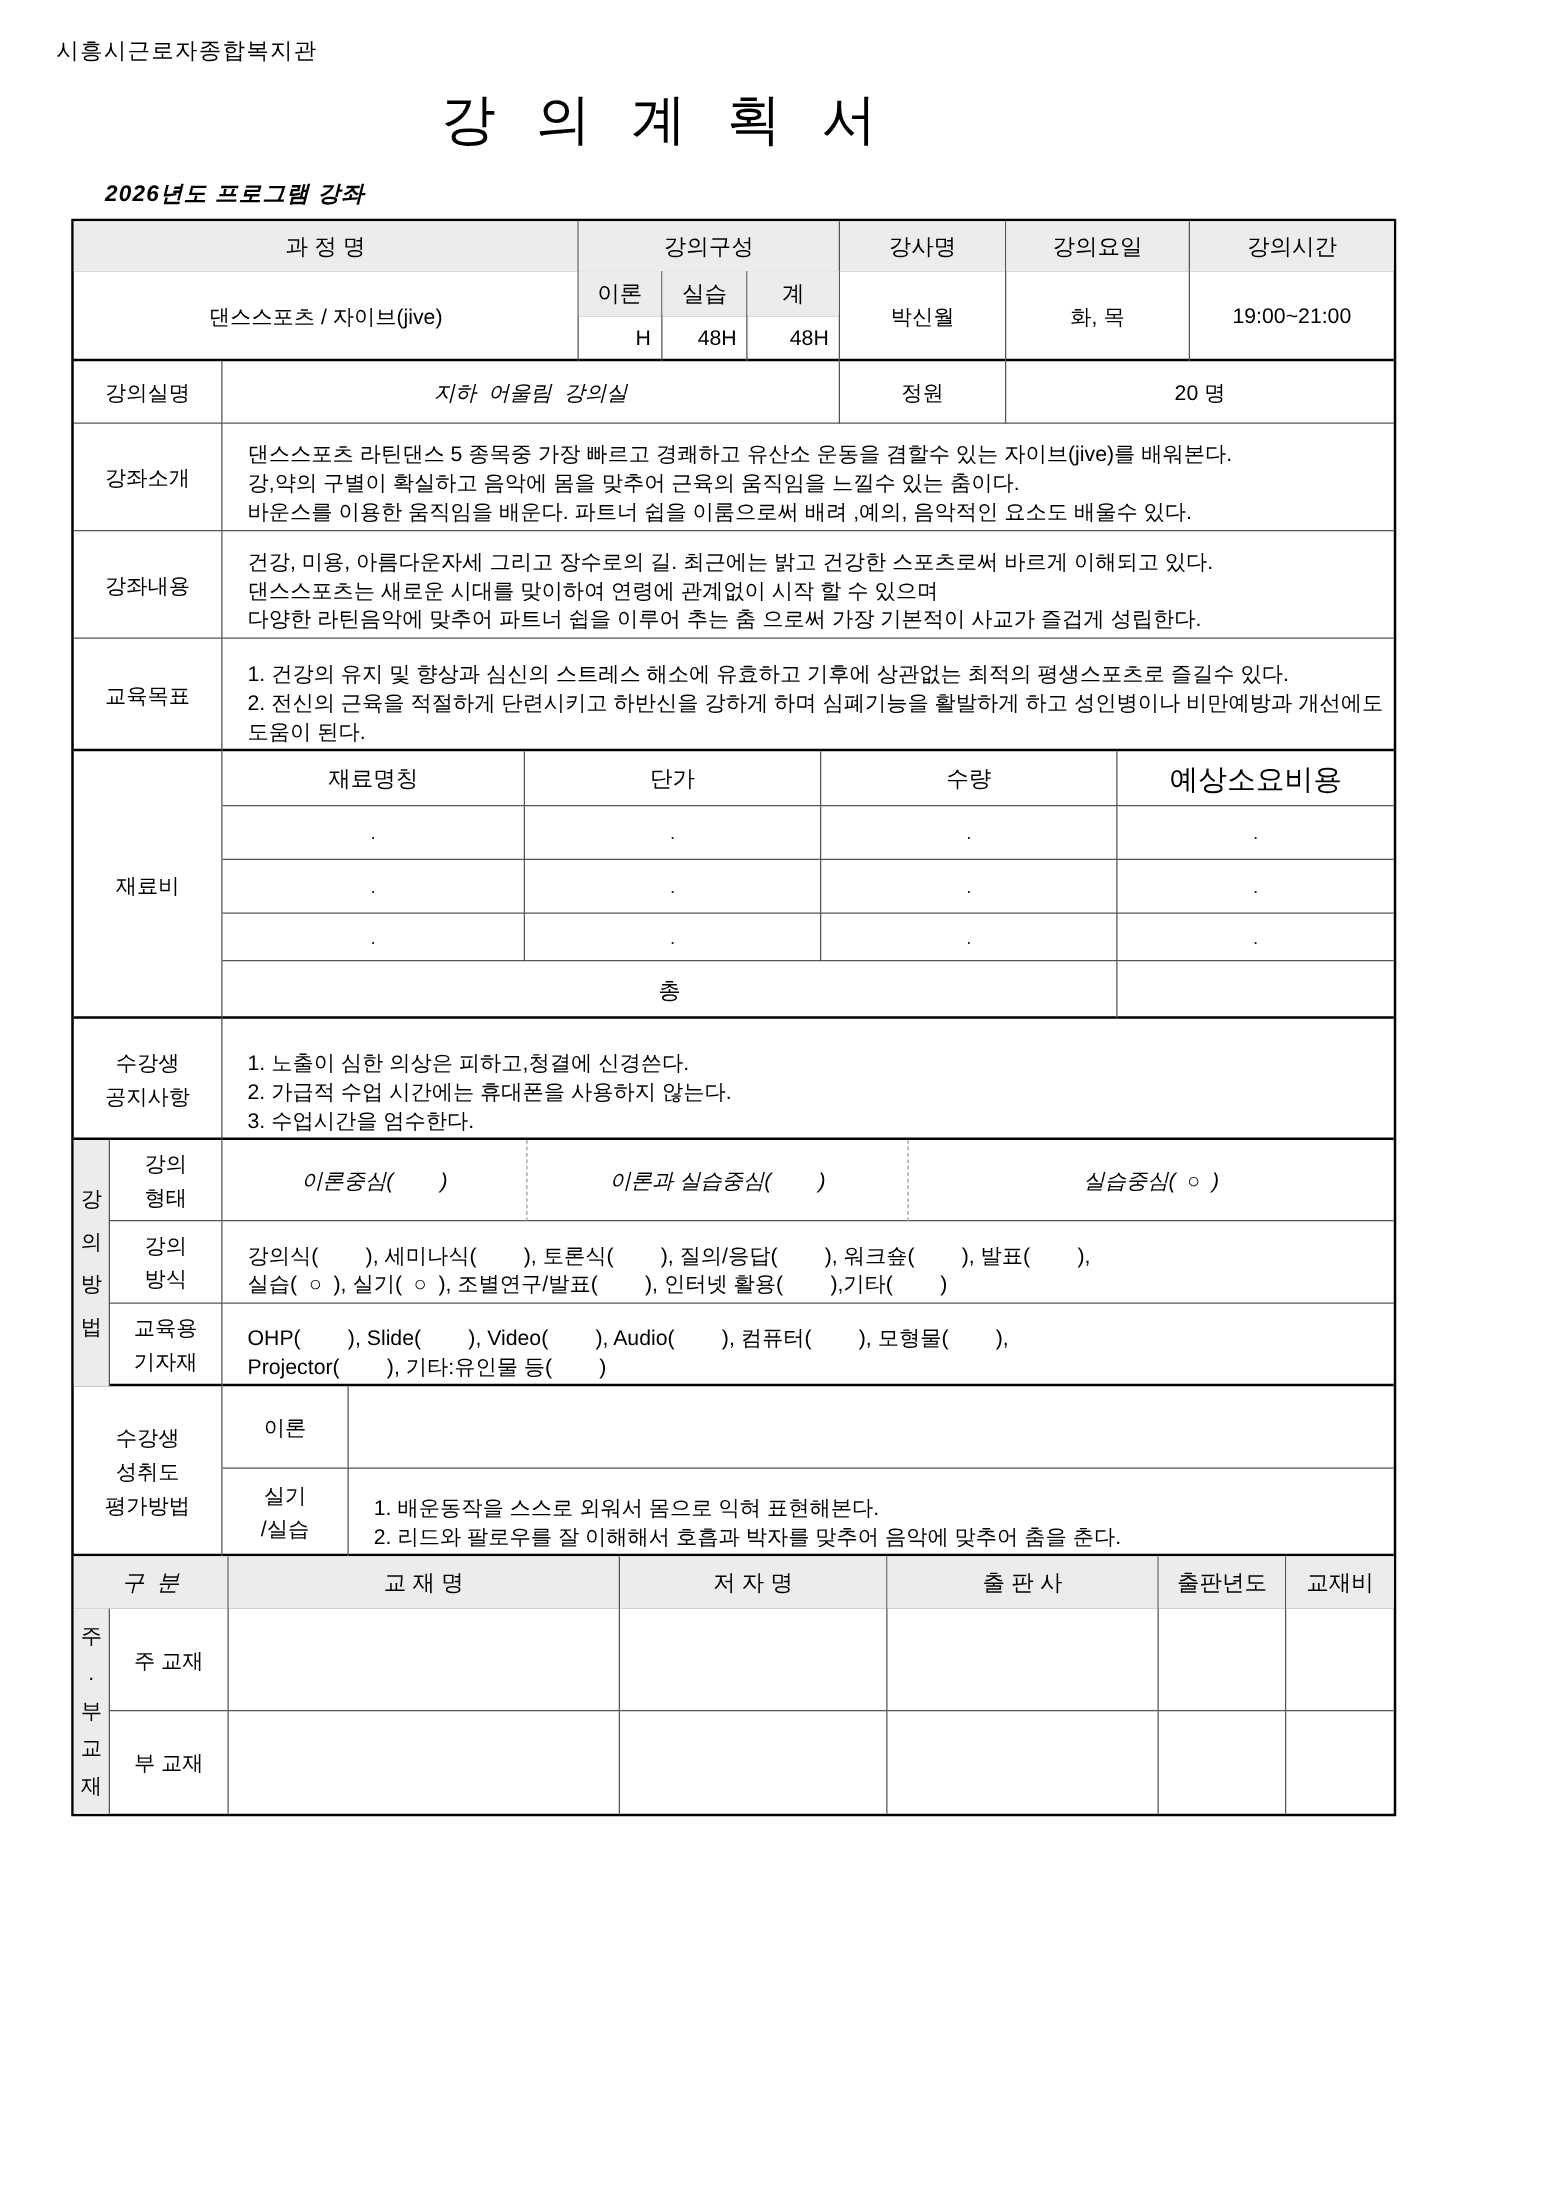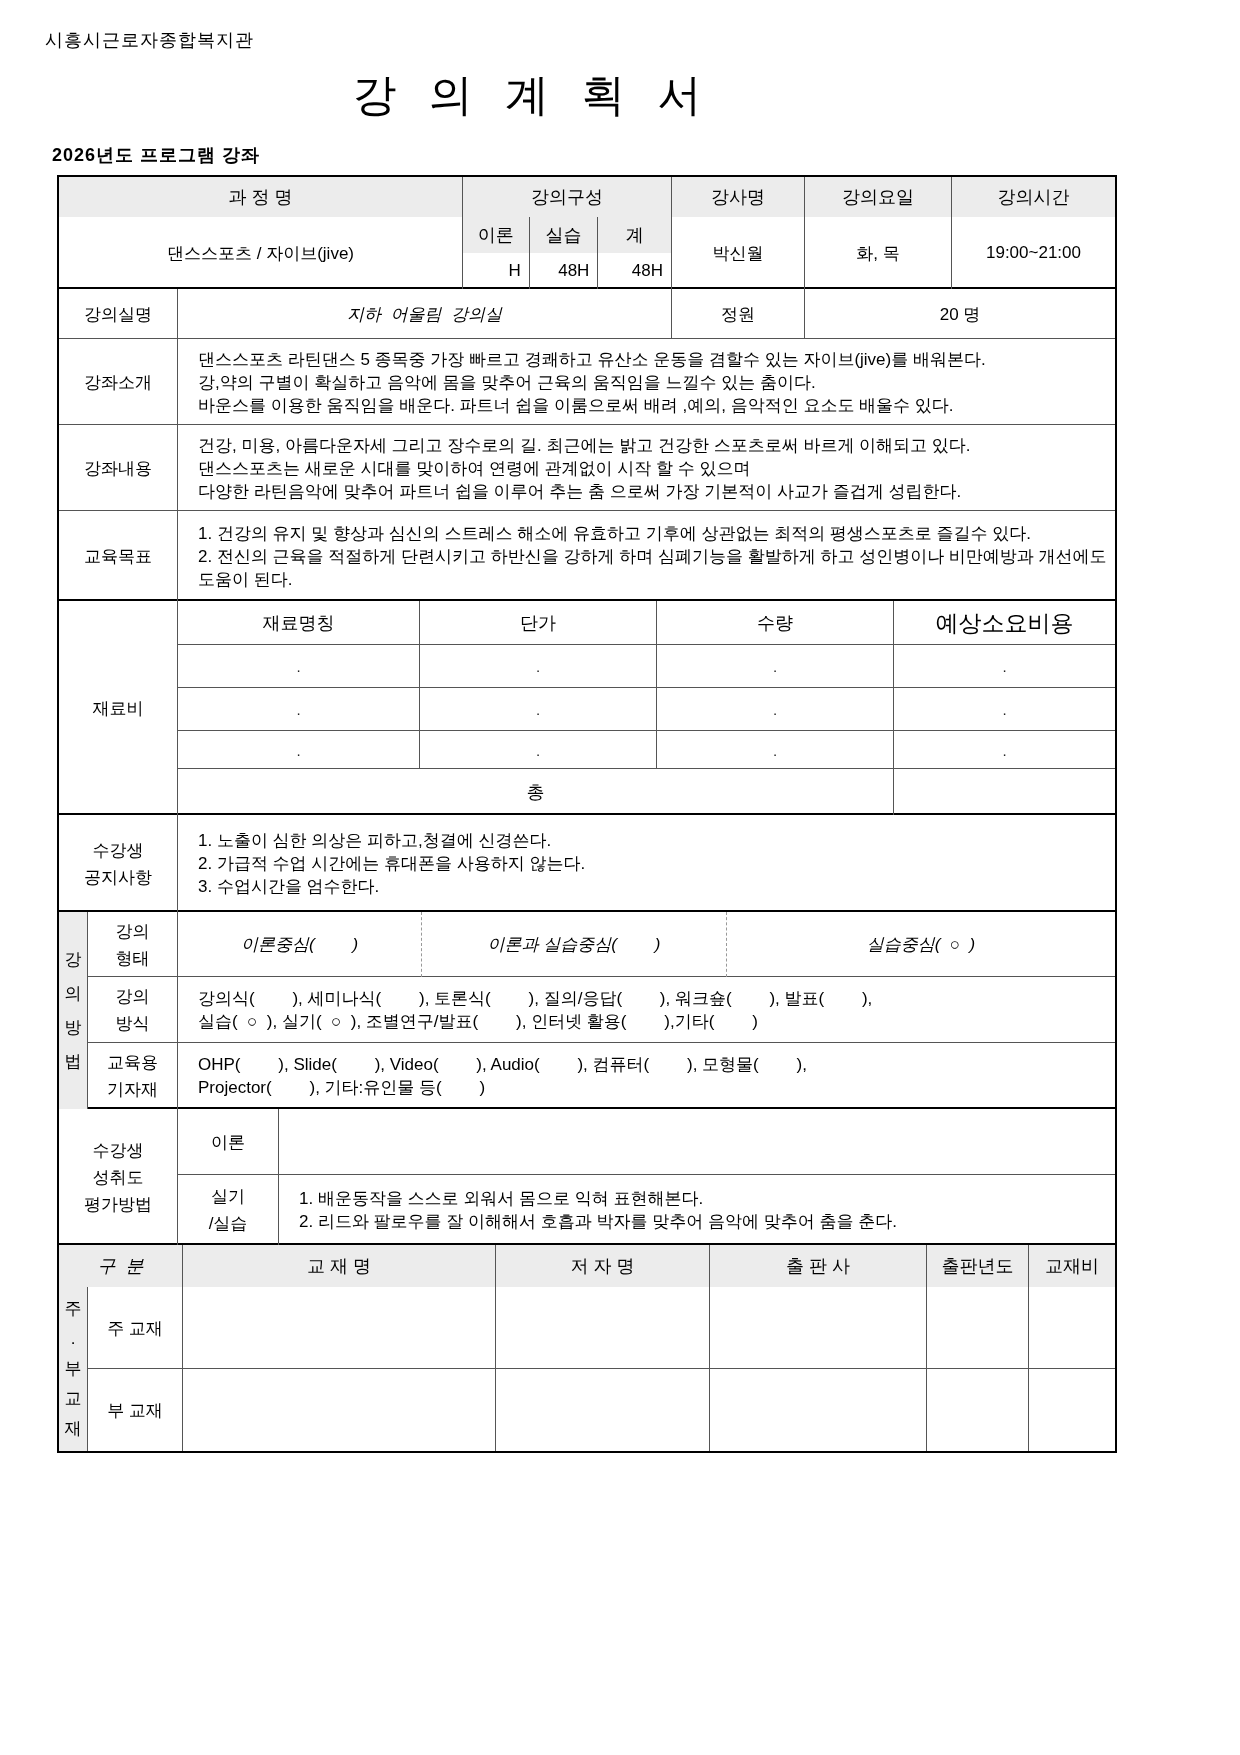--- a/index.html
+++ b/index.html
@@ -3,35 +3,35 @@
 <meta charset="utf-8">
 <style>
   * { margin:0; padding:0; box-sizing:border-box; }
   body {
     width:1240px; height:1755px; background:#ffffff; position:relative;
     font-family:"Liberation Sans", sans-serif; color:#000; font-size:17px;
   }
   .org { position:absolute; left:45px; top:28px; font-size:18px; letter-spacing:1px; }
   .title { position:absolute; left:57px; top:66px; width:950px; text-align:center;
            font-size:44px; letter-spacing:10px; font-weight:500; }
-  .subtitle { position:absolute; left:52px; top:143px; font-size:18px; font-weight:bold; letter-spacing:1px; }
+  .subtitle { position:absolute; left:84px; top:143px; font-size:18px; font-weight:bold; letter-spacing:1px;font-style:italic; }
 
   .tbl { position:absolute; left:57px; top:175px; width:1060px; border:2px solid #000; background:#fff; }
   .r { display:flex; border-bottom:1px solid #555; }
   .tk { border-bottom:2px solid #000; }
   .nb { border-bottom:none; }
   .col { display:flex; flex-direction:column; }
   .c { border-right:1px solid #555; display:flex; align-items:center; overflow:hidden; }
   .nr { border-right:none; }
   .ctr { justify-content:center; text-align:center; }
   .rgt { justify-content:flex-end; padding-right:8px; }
   .hd { background:#ececec; justify-content:center; text-align:right; font-size:18px; }
   .pre { white-space:pre-wrap;font-style:italic; }
   .pl { padding-left:20px; }
-  .lines { flex-direction:column; justify-content:center; align-items:stretch; padding:4px 0 4px 20px; }
+  .lines { flex-direction:column; justify-content:flex-end; align-items:stretch; padding:4px 0 4px 20px; }
   .lines > div { white-space:pre-wrap; }
   .vlab { flex-direction:column; justify-content:center; text-align:center; white-space:pre-wrap; line-height:27px; font-size:17px; }
   .gray { background:#ececec; }
   .dashL { border-left:1px dashed #999; }
   .dot { justify-content:center; font-size:15px; color:#222; }
 
   .w404{width:404px}.w209{width:209px}.w133{width:133px}.w147{width:147px}.w163{width:163px}
   .w119{width:119px}.w494{width:494px}.w310{width:310px}
   .w67{width:67px}.w69{width:69px}.w73{width:73px}
   .w937{width:937px}.w242{width:242px}.w237{width:237px}.w221{width:221px}.w716{width:716px}

